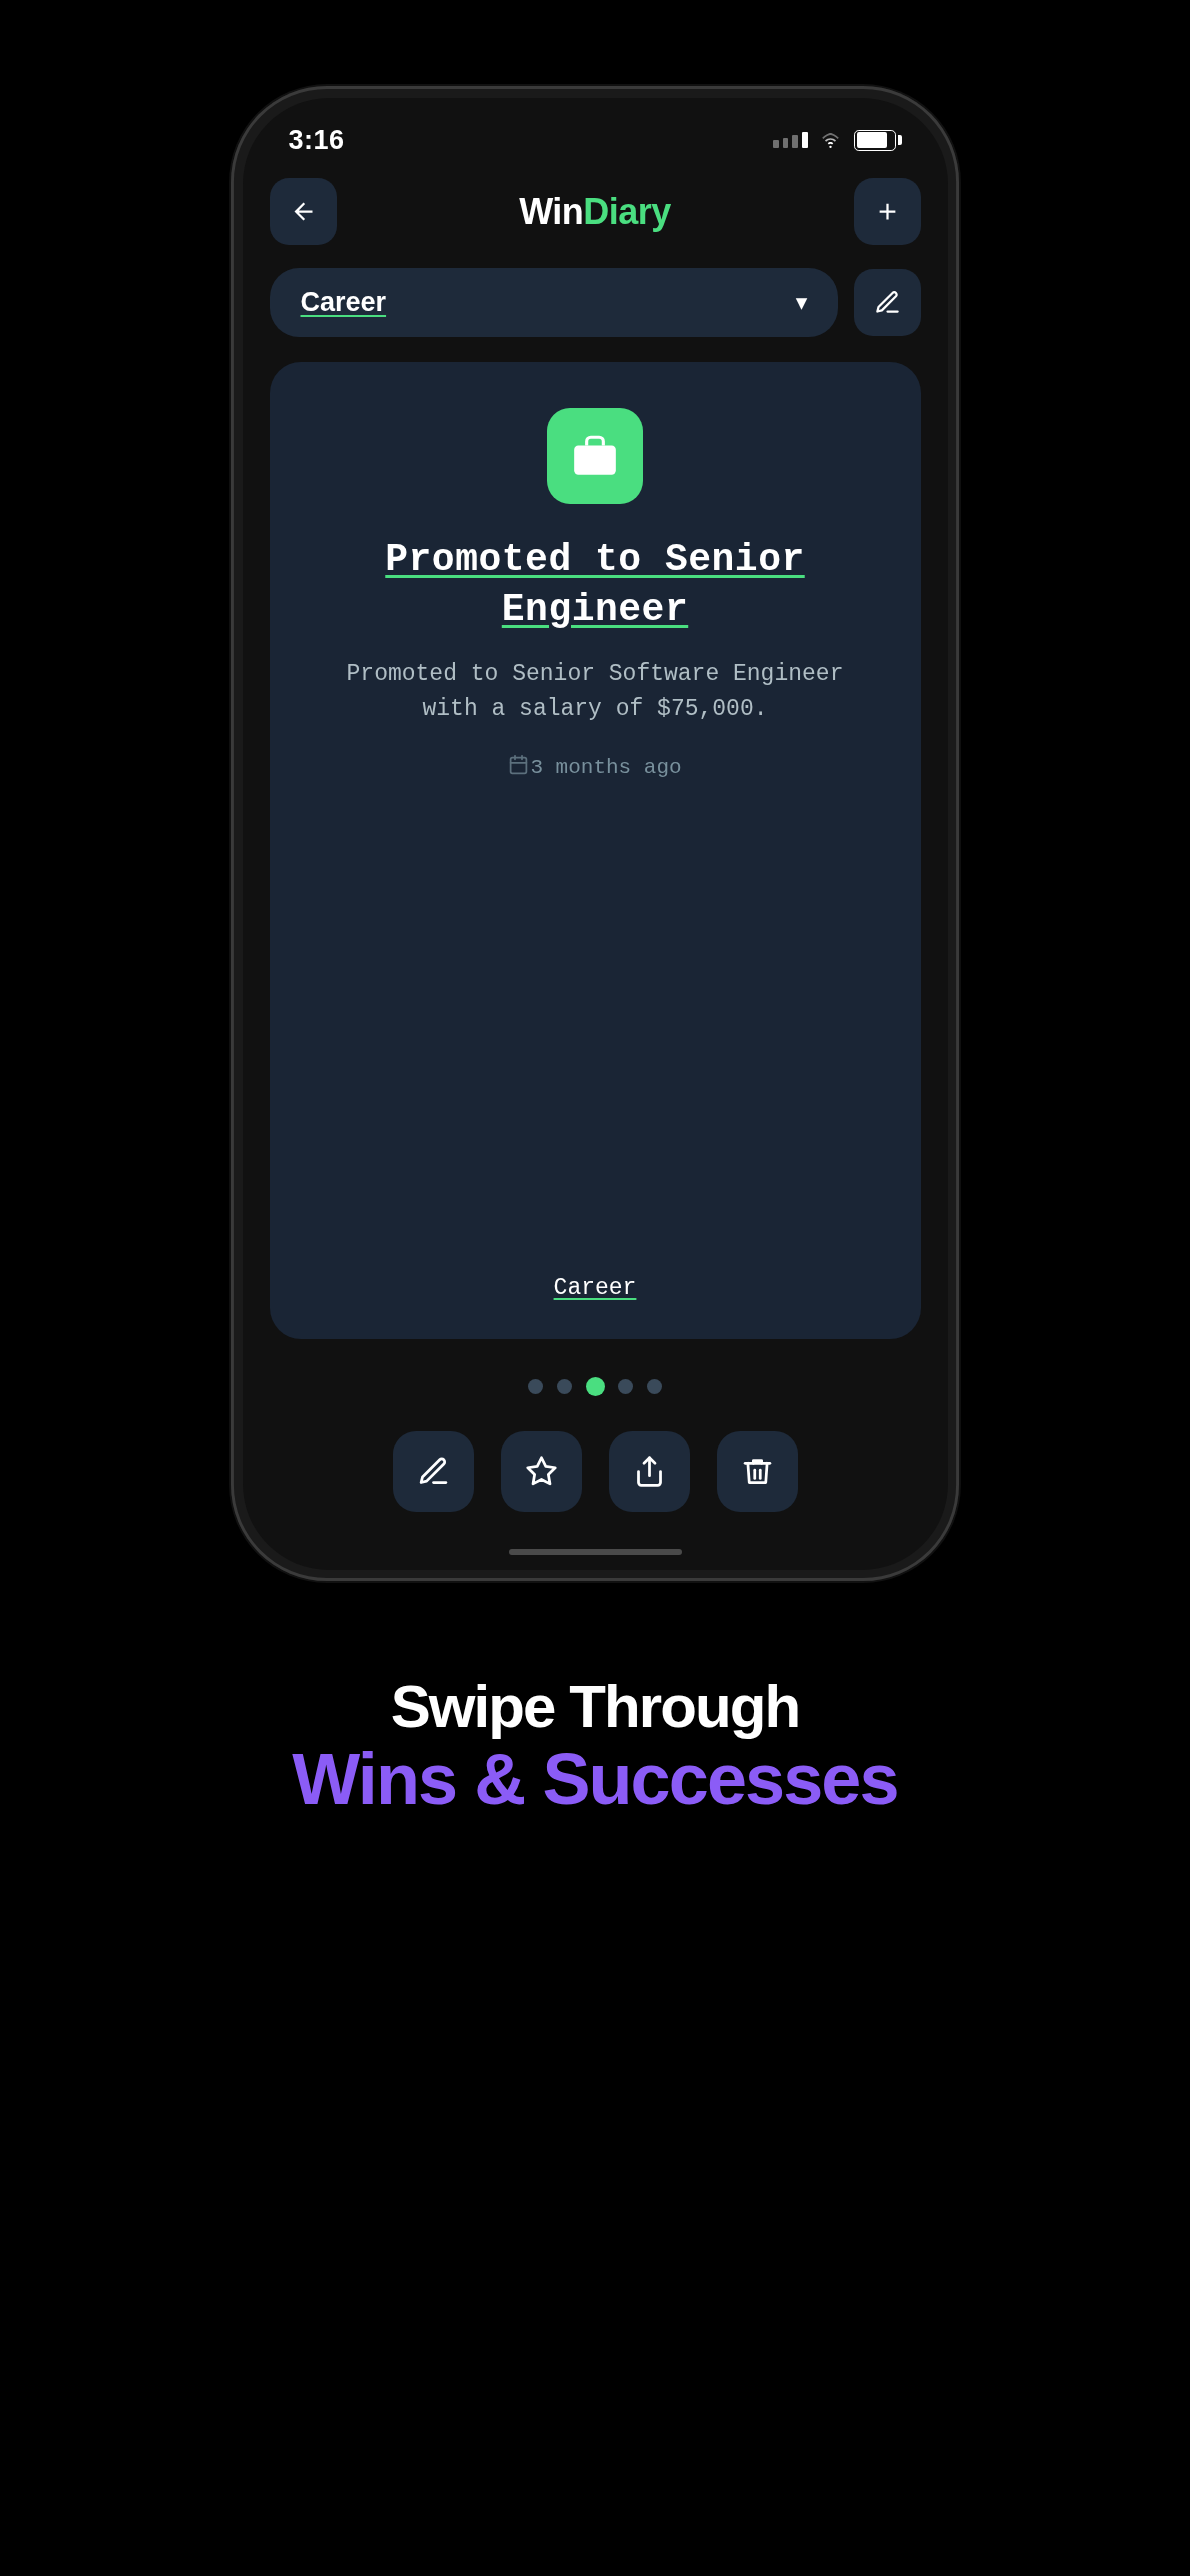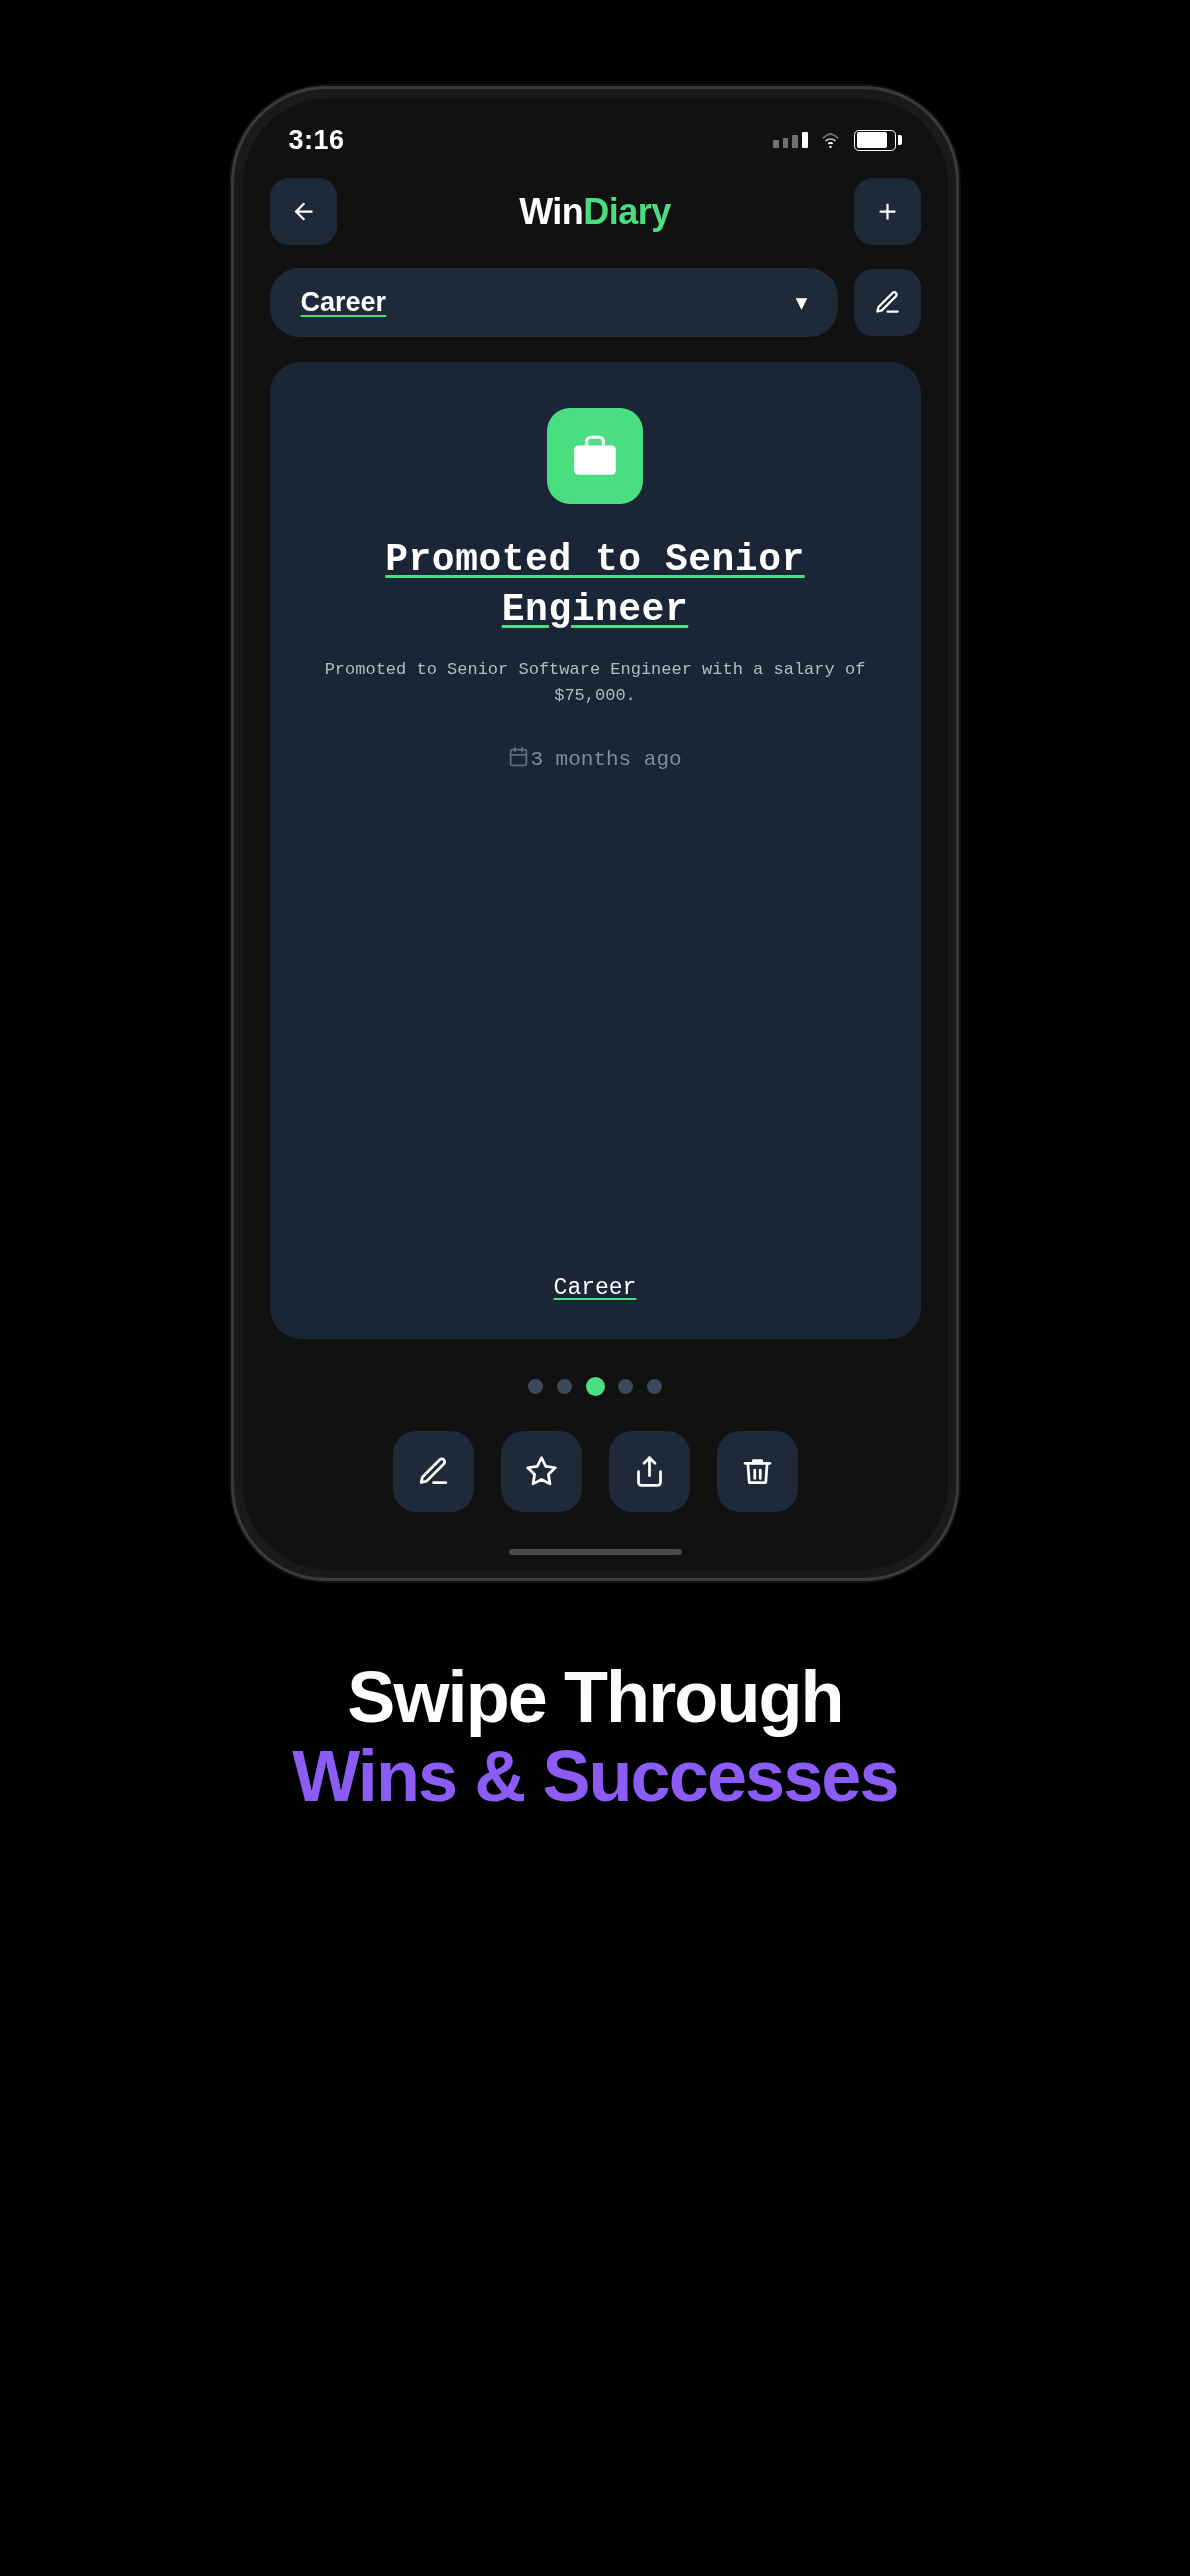--- a/index.html
+++ b/index.html
@@ -297,25 +297,25 @@
       text-decoration: underline;
       text-underline-offset: 4.8px;
       text-decoration-color: #4ade80;
       line-height: 1.3;
       margin-bottom: 23px;
       font-family: 'Courier New', monospace;
       letter-spacing: 0.5px;
     }
 
     .card-description {
-      font-size: 17px;
+      font-size: 23px;
       color: #b0bec5;
       text-align: center;
       line-height: 1.5;
-      margin-bottom: 38px;
+      margin-bottom: 28px;
       font-family: 'Courier New', monospace;
     }
 
     .card-timestamp {
       display: flex;
       align-items: center;
       gap: 1px;
       color: #78909c;
       font-size: 21px;
       font-family: 'Courier New', monospace;
@@ -403,25 +403,26 @@
     }
 
     
     .bottom-text {
       margin-top: 77px;
       text-align: center;
       padding: 0 77px;
     }
 
     .bottom-title {
-      font-size: 72px;
+      font-size: 60px;
       font-weight: 800;
       color: #fff;
       line-height: 1.1;
       letter-spacing: -1.9px;
+      margin-top: 16px;
     }
 
     .bottom-subtitle {
       font-size: 72px;
       font-weight: 700;
       color: #8b5cf6;
       line-height: 1.1;
       letter-spacing: -1.9px;
     }
   </style>

